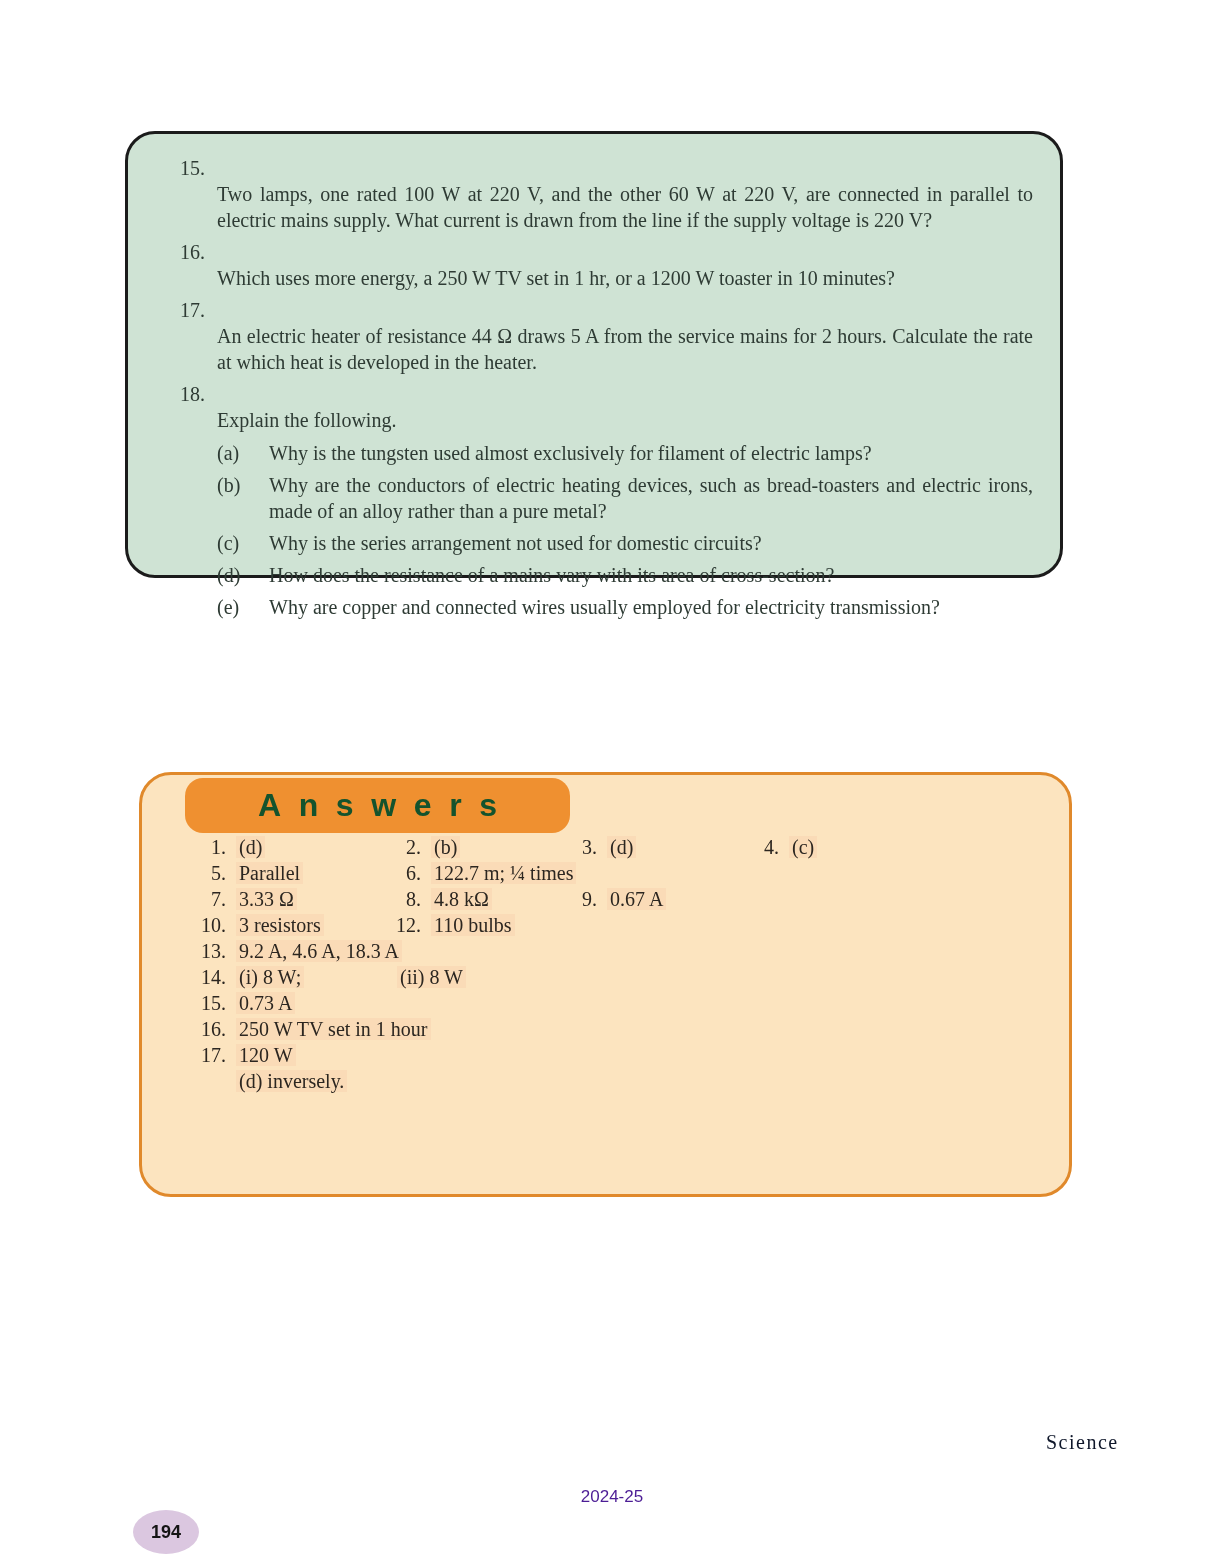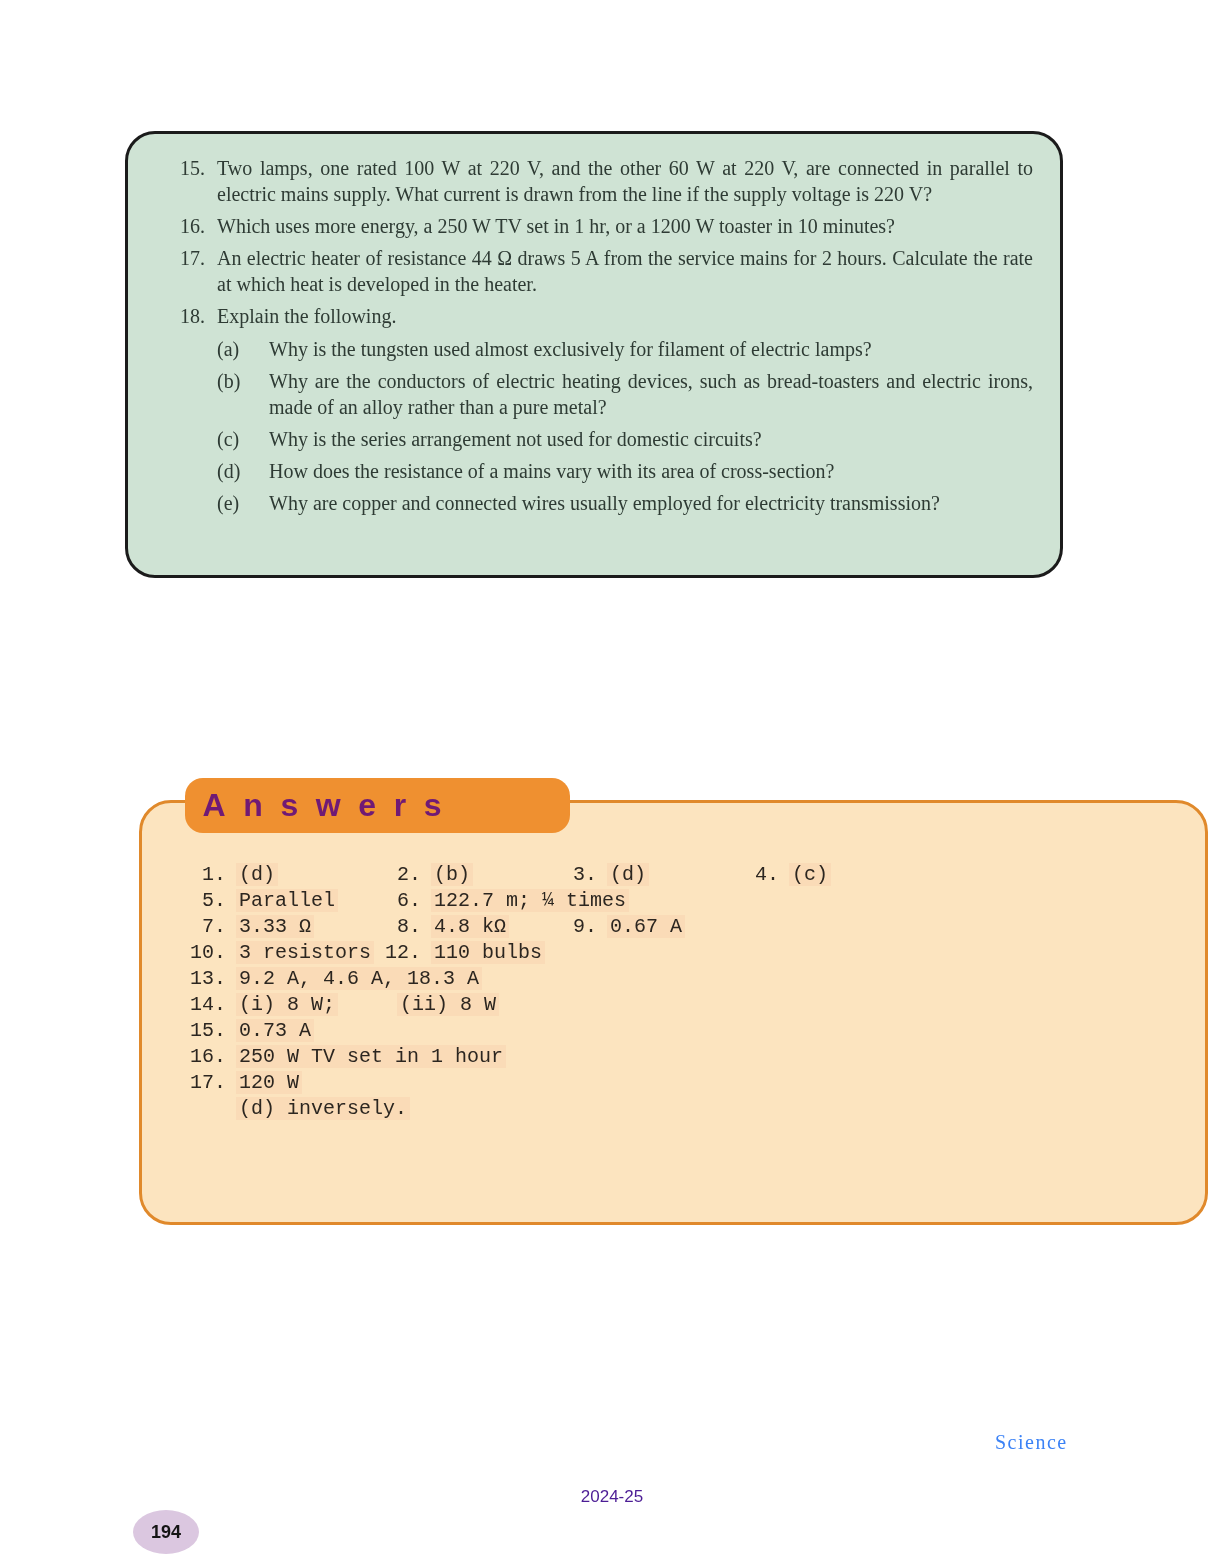--- a/index.html
+++ b/index.html
@@ -25,45 +25,44 @@
     box-sizing:border-box;
     background:var(--questions-bg);
     border:3.5px solid var(--questions-border);
     border-radius:30px;
     padding:21px 27px 0 43px;
     color:#2e3b34;
     font-size:20px;line-height:26px;
   }
   .q{display:flex;margin-bottom:6px;}
   .qnum{flex:0 0 34px;text-align:right;margin-right:12px;}
-  .qbody{flex:1;min-width:0;}
+  .qbody{flex:1;min-width:0;margin-top:26px;}
   .qbody p{margin:0;text-align:justify;text-align-last:left;-moz-text-align-last:left;}
   .subs{margin-top:7px;}
   .sub{display:flex;margin-bottom:6px;}
   .slabel{flex:0 0 52px;}
   .sbody{flex:1;min-width:0;margin:0;text-align:justify;text-align-last:left;-moz-text-align-last:left;}
 
   
   .abox{
-    position:absolute;left:139px;top:800px;width:1069px;height:425px;
+    position:absolute;left:139px;top:772px;width:933px;height:425px;
     box-sizing:border-box;
     background:var(--answers-bg);
     border:3px solid var(--answers-border);
     border-radius:32px;
-    font-family:Liberation Mono, monospace;
   }
   .atab{
     position:absolute;left:185px;top:778px;width:385px;height:55px;
     background:var(--answers-tab);
     border-radius:18px;
     z-index:2;
-    display:flex;align-items:center;
+    display:flex;align-items:center;justify-content:center;
     font-family:"Liberation Sans", sans-serif;
     font-weight:bold;font-size:32px;
-    color:#701a75;
+    color:#14532d;
     letter-spacing:0.55em;text-indent:0.55em;
   }
   .arows{
     position:relative;
     padding:59px 0 0 44px;
     font-size:20px;line-height:26px;color:#2c2620;
   }
   .arow{position:relative;height:26px;}
   .cell{position:absolute;top:0;white-space:nowrap;}
   .c1{left:0;} .c2{left:195px;} .c3{left:371px;} .c4{left:553px;} .c2v{left:211px;}
@@ -74,22 +73,22 @@
   
   .page-badge{
     position:absolute;left:133px;top:1510px;width:66px;height:44px;
     border-radius:50%;
     background:var(--badge-bg);
     display:flex;align-items:center;justify-content:center;
     font-family:"Liberation Sans", sans-serif;
     font-weight:bold;font-size:18px;color:#141414;
   }
   .footer-subject{
-    position:absolute;left:995px;top:1431px;
-    font-size:20px;letter-spacing:1.5px;color:#3b82f6;
+    position:absolute;left:1046px;top:1431px;
+    font-size:20px;letter-spacing:1.5px;color:#0f172a;
   }
   .footer-edition{
     position:absolute;left:0;top:1487px;width:100%;
     text-align:center;
     font-family:"Liberation Sans", sans-serif;
     font-size:17px;color:#4c1d95;
   }
 </style>
 </head>
 <body>

